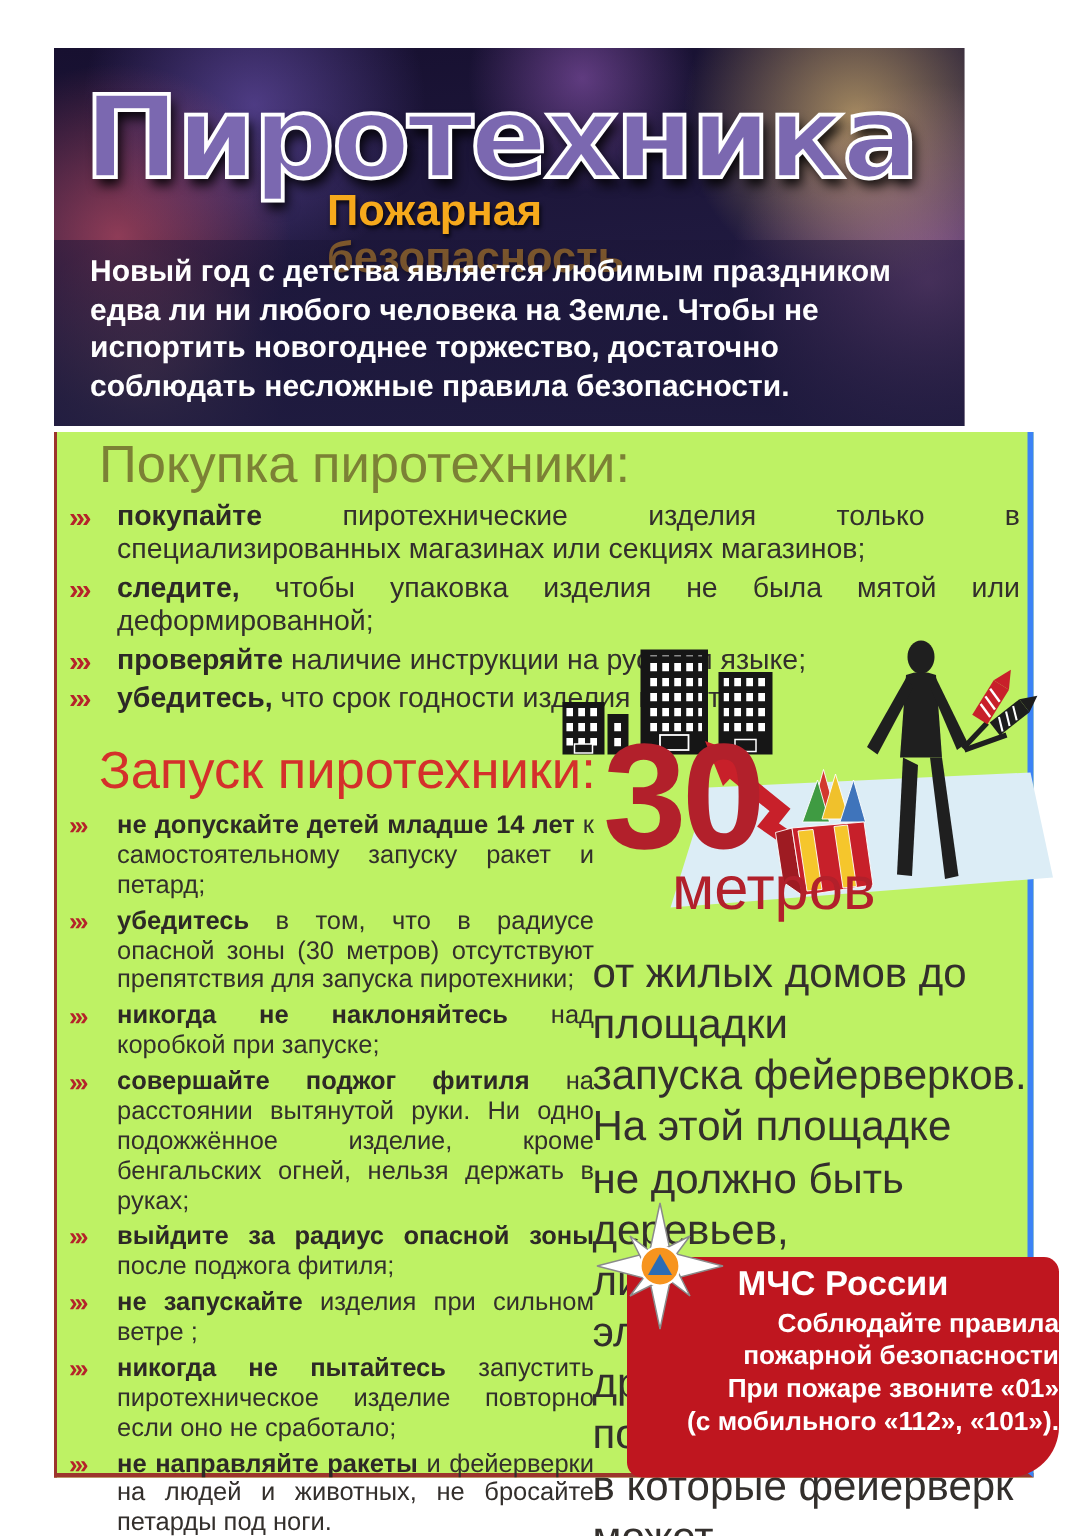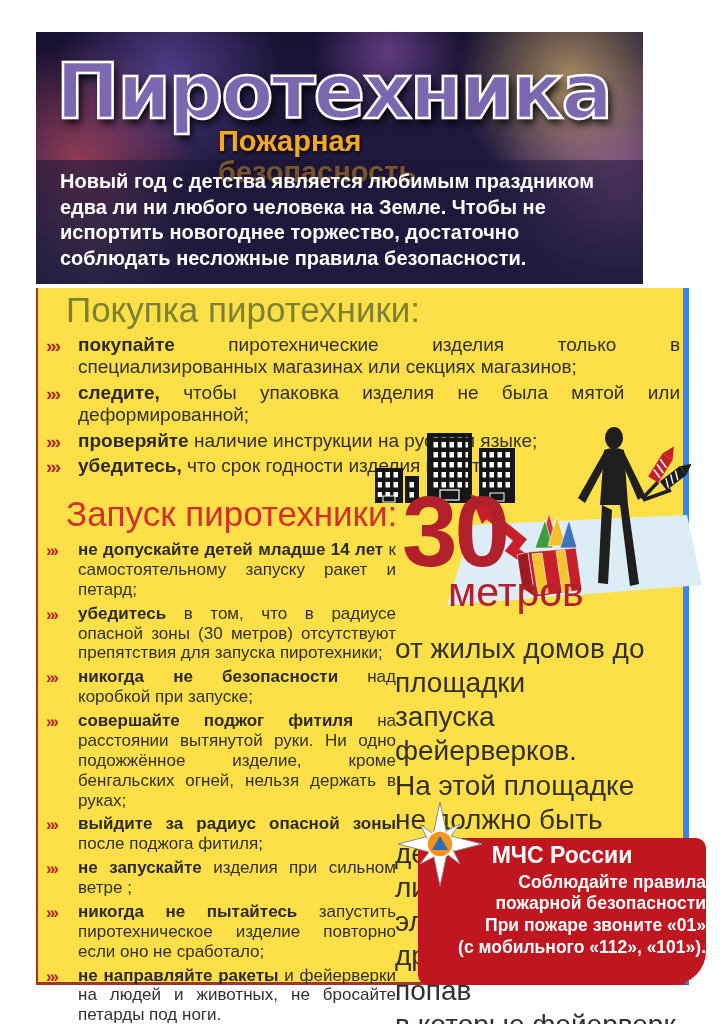--- a/index.html
+++ b/index.html
@@ -17,22 +17,22 @@
       linear-gradient(175deg,#171030 0%,#201a40 60%,#141028 100%);}
   .title{margin:22px 0 0 20px;font-family:"DejaVu Sans",sans-serif;font-size:76px;font-weight:700;
          letter-spacing:-2px;line-height:1;color:#7b68b0;-webkit-text-stroke:2.5px #ffffff;
          text-shadow:3px 5px 8px rgba(0,0,0,.9);white-space:nowrap;}
   .subtitle{margin:-4px 0 0 182px;font-size:29px;font-weight:700;color:#f6a91c;line-height:1.08;
             text-shadow:1px 2px 3px rgba(0,0,0,.8);}
   .intro{position:absolute;left:0;right:0;bottom:0;padding:9px 26px 13px 24px;
          background:linear-gradient(180deg,rgba(27,21,55,.55),rgba(32,28,66,.85));
          color:#ffffff;font-weight:700;font-size:20px;line-height:1.27;}
   
-  .content{position:absolute;left:36px;top:288px;width:653px;height:697px;background:#fde047;
-           border-left:2px solid #9c352c;border-right:6px solid #3b82f6;border-bottom:3px solid #9c352c;
+  .content{position:absolute;left:36px;top:288px;width:653px;height:697px;background:#bef264;
+           border-left:2px solid #9c352c;border-right:4px solid #3b82f6;border-bottom:3px solid #9c352c;
            box-sizing:border-box;}
   .h-olive{position:absolute;left:28px;top:2px;margin:0;font-size:35px;font-weight:400;color:#7c8135;}
   .h-red{position:absolute;left:28px;top:206px;margin:0;font-size:35px;font-weight:400;color:#d4302b;}
   ul.list{list-style:none;margin:0;padding:0;position:absolute;}
   ul.purchase{left:6px;top:46px;width:636px;}
   ul.launch{left:6px;top:252px;width:352px;}
   ul.list li{position:relative;padding-left:34px;color:#332f2c;text-align:justify;}
   ul.purchase li{font-size:19px;line-height:1.18;margin-bottom:3px;}
   ul.launch li{font-size:17px;line-height:1.17;margin-bottom:4px;}
   .mk{position:absolute;left:2px;top:1px;color:#b5232a;font-weight:700;letter-spacing:-2px;}
@@ -77,21 +77,21 @@
       <li><span class="mk">›››</span><span><b>следите,</b><span> чтобы упаковка изделия не была мятой или деформированной;</span></span></li>
       <li><span class="mk">›››</span><span><b>проверяйте</b><span> наличие инструкции на русском языке;</span></span></li>
       <li><span class="mk">›››</span><span><b>убедитесь,</b><span> что срок годности изделия не истёк.</span></span></li>
     </ul>
 
     <h2 class="h-red">Запуск пиротехники:</h2>
 
     <ul class="list launch">
       <li><span class="mk">›››</span><span><b>не допускайте детей младше 14 лет</b><span> к самостоятельному запуску ракет и петард;</span></span></li>
       <li><span class="mk">›››</span><span><b>убедитесь</b><span> в том, что в радиусе опасной зоны (30 метров) отсутствуют препятствия для запуска пиротехники;</span></span></li>
-      <li><span class="mk">›››</span><span><b>никогда не безопасности</b><span> над коробкой при запуске;</span></span></li>
+      <li><span class="mk">›››</span><span><b>никогда не наклоняйтесь</b><span> над коробкой при запуске;</span></span></li>
       <li><span class="mk">›››</span><span><b>совершайте поджог фитиля</b><span> на расстоянии вытянутой руки. Ни одно подожжённое изделие, кроме бенгальских огней, нельзя держать в руках;</span></span></li>
       <li><span class="mk">›››</span><span><b>выйдите за радиус опасной зоны</b><span> после поджога фитиля;</span></span></li>
       <li><span class="mk">›››</span><span><b>не запускайте</b><span> изделия при сильном ветре ;</span></span></li>
       <li><span class="mk">›››</span><span><b>никогда не пытайтесь</b><span> запустить пиротехническое изделие повторно если оно не сработало;</span></span></li>
       <li><span class="mk">›››</span><span><b>не направляйте ракеты</b><span> и фейерверки на людей и животных, не бросайте петарды под ноги.</span></span></li>
     </ul>
 
     <svg class="illu" width="356" height="236" viewBox="0 0 356 236">
       <defs>
         <pattern id="pw" width="8" height="10" patternUnits="userSpaceOnUse">

